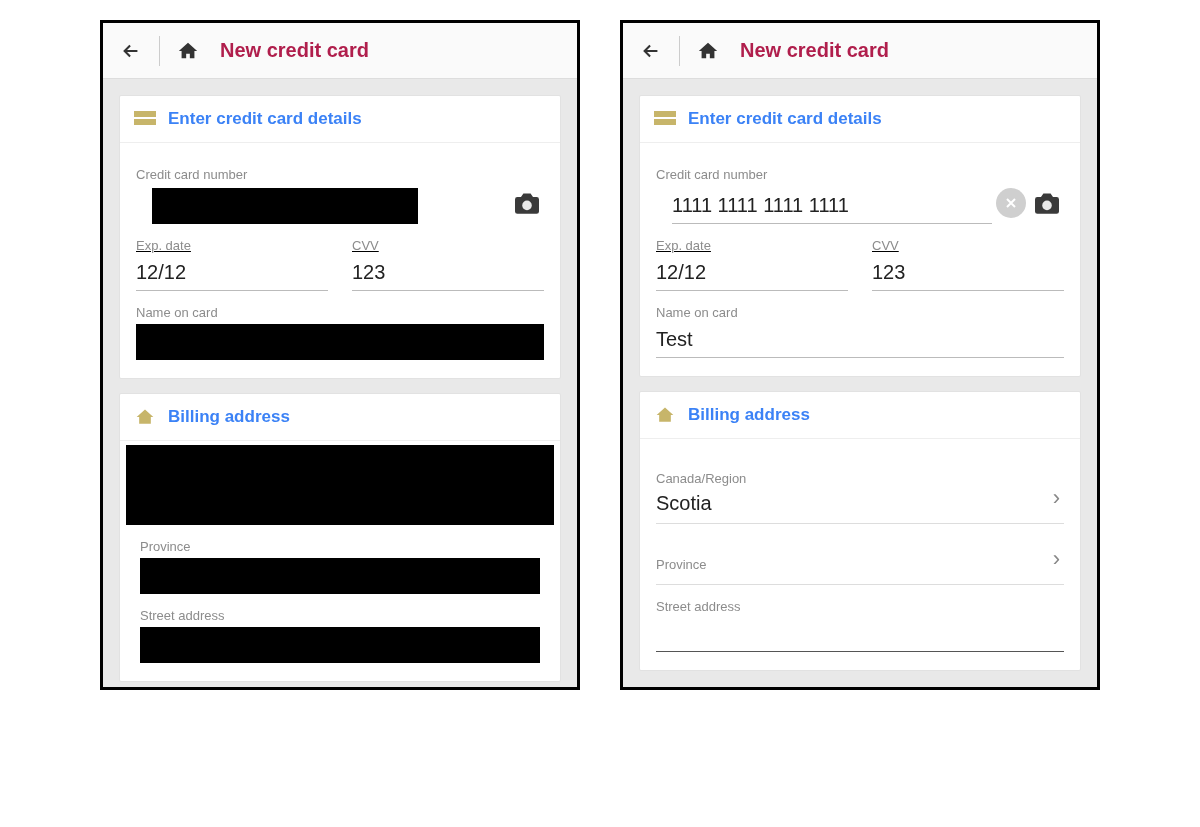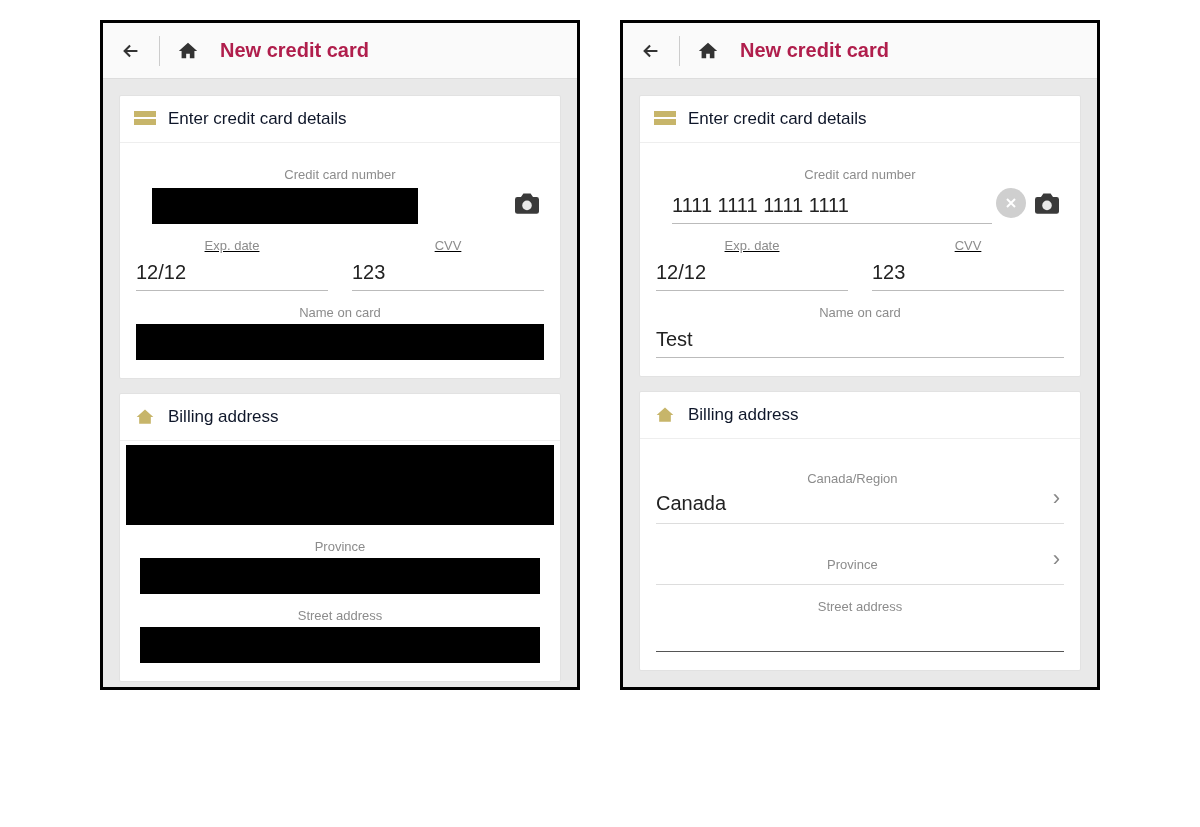--- a/index.html
+++ b/index.html
@@ -67,34 +67,33 @@
   .card-header-icon {
     width: 22px;
     height: 22px;
     display: flex;
     align-items: center;
     justify-content: center;
     color: #b5a35c;
   }
   .card-header-title {
     font-size: 17px;
-    color: #0f172a;
-    font-weight: 400;
+    color: #3b82f6;
+    font-weight: 700;
   }
   .card-body {
     padding: 10px 16px 18px 16px;
   }
   .field {
     margin-top: 14px;
   }
   .field-label {
     font-size: 13px;
     color: #8c8c8c;
     margin-bottom: 4px;
-    text-align: center;
   }
   .field-input {
     width: 100%;
     border: none;
     border-bottom: 1px solid #bbb;
     font-size: 20px;
     color: #222;
     padding: 4px 0 6px 0;
     background: transparent;
     outline: none;
@@ -326,21 +325,21 @@
               <path d="M12 3l10 9h-3v8h-14v-8H2z"></path>
             </svg>
         </span>
         <span class="card-header-title">Billing address</span>
       </div>
       <div class="card-body">
         <div class="field">
           <div class="select-row">
             <div class="field-text">
               <div class="field-label">Canada/Region</div>
-              <div class="select-value">Canada</div>
+              <div class="select-value">Scotia</div>
             </div>
             <span class="chevron">›</span>
           </div>
         </div>
         <div class="field">
           <div class="select-row">
             <div class="field-text">
               <div class="field-label">Province</div>
             </div>
             <span class="chevron">›</span>

